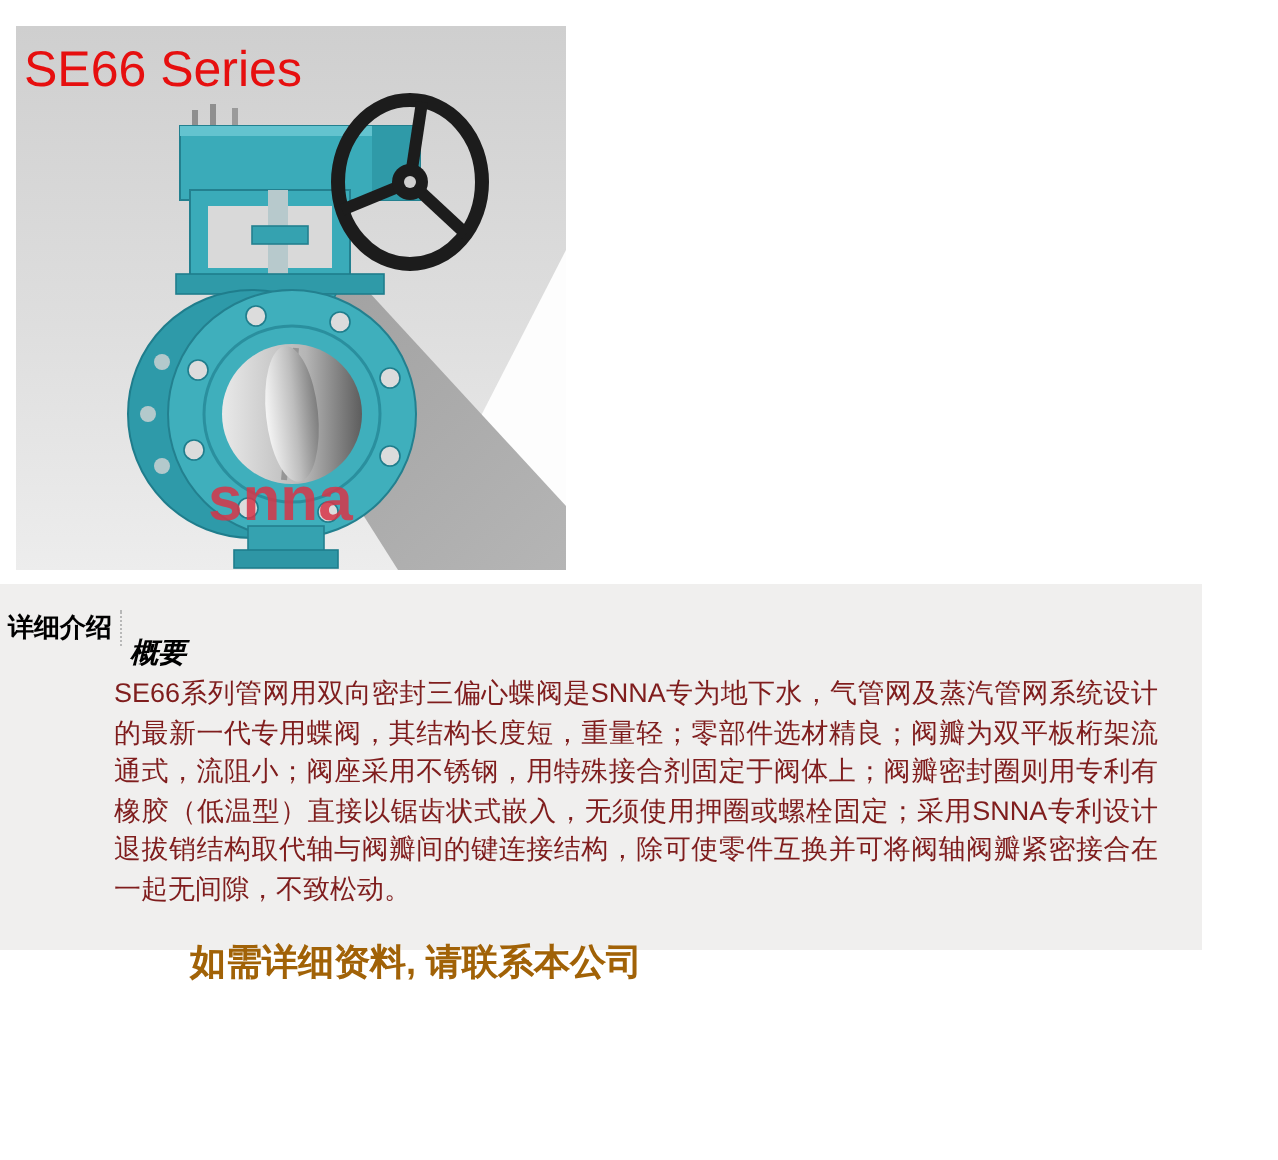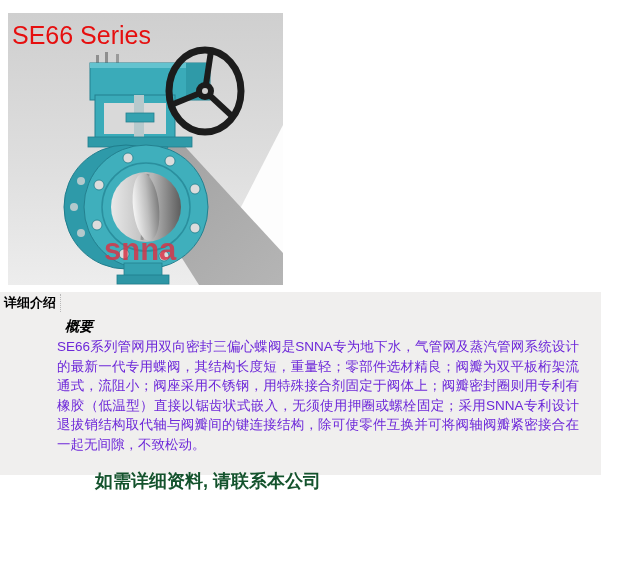--- a/index.html
+++ b/index.html
@@ -52,21 +52,21 @@
     position: absolute;
     left: 0;
     top: 292px;
     width: 601px;
     height: 183px;
     background: #f0efee;
   }
   .section-title {
     position: absolute;
     left: 4px;
-    top: 2px;
+    top: 13px;
     font-size: 13px;
     font-weight: bold;
     color: #000000;
     padding-right: 4px;
     border-right: 1px dotted #b8b8b8;
   }
   .summary-heading {
     position: absolute;
     left: 65px;
     top: 26px;
@@ -75,33 +75,33 @@
     color: #000000;
     font-style: italic;
   }
   .summary-text {
     position: absolute;
     left: 57px;
     top: 45px;
     width: 522px;
     font-size: 13.5px;
     line-height: 19.6px;
-    color: #6d28d9;
+    color: #7f1d1d;
     text-align: justify;
     word-break: break-all;
   }
 
   
   .contact-line {
     position: absolute;
     left: 95px;
     top: 469px;
     font-size: 18px;
     font-weight: bold;
-    color: #14532d;
+    color: #a16207;
     white-space: nowrap;
   }
 </style>
 </head>
 <body>
 
 <div class="page">
 
   <div class="photo">
     <svg width="275" height="272" viewBox="0 0 275 272">

